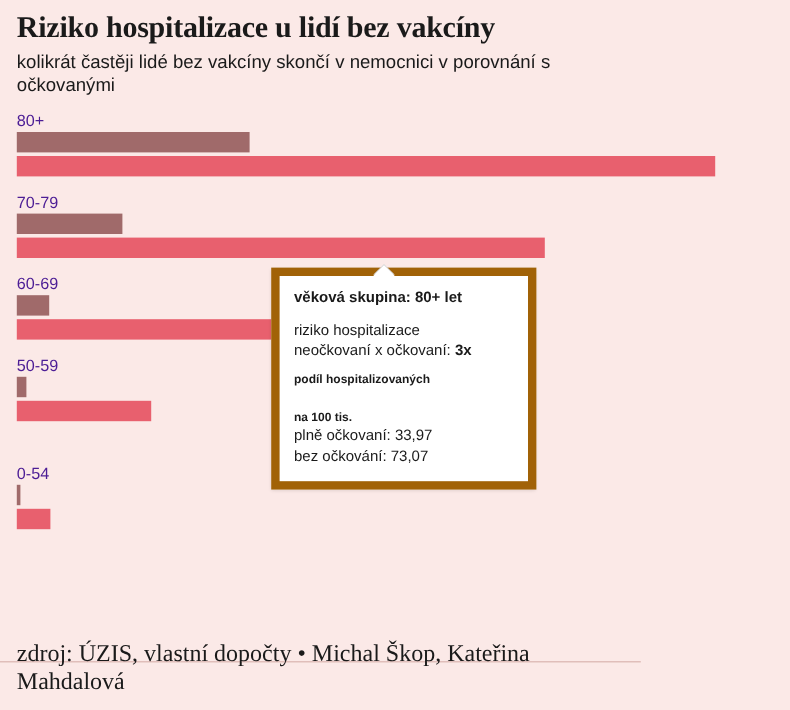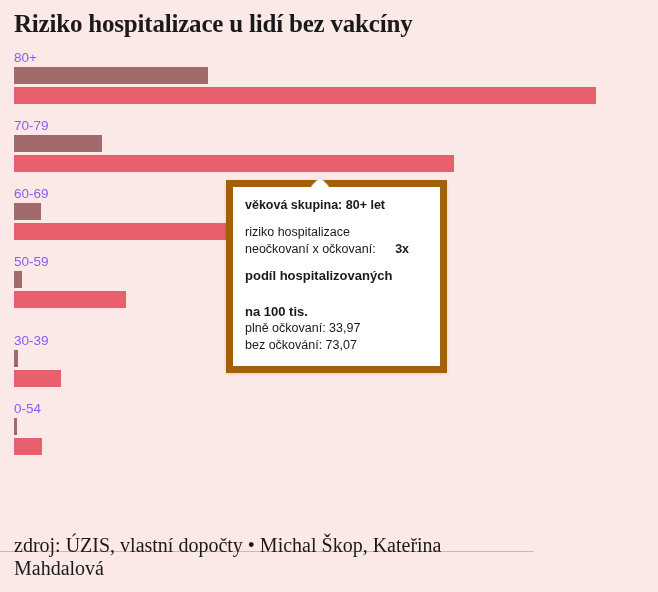--- a/index.html
+++ b/index.html
@@ -41,21 +41,21 @@
     margin-top: 12px;
     height: 455px;
   }
   .group {
     position: relative;
   }
   .grouplabel {
     font-size: 13.5px;
     line-height: 16px;
     height: 17px;
-    color: #8b5cf6;
+    color: #4c1d95;
   }
   .bar {
     height: 17px;
     margin-bottom: 3px;
     background: #9e6b6b;
   }
   .bar.vacc {
     background: #a06a6a;
   }
   .bar.unvacc {
@@ -116,38 +116,38 @@
   .tt-head {
     font-weight: bold;
     font-size: 12.5px;
     margin-bottom: 10px;
   }
   .tt-line {
     font-size: 12.5px;
   }
   .tt-ratio {
     font-weight: bold;
-    margin-left: 16px;
   }
   .tt-sub {
     font-weight: bold;
     margin-top: 10px;
-    font-size: 13px;
+    font-size: 10px;
     line-height: 1.34;
   }
   .tt-val {
     font-size: 12.5px;
   }
 </style>
 </head>
 <body>
 
 <div id="wrap">
 
   <div class="title">Riziko hospitalizace u lidí bez vakcíny</div>
+  <div class="subtitle">kolikrát častěji lidé bez vakcíny skončí v nemocnici v porovnání s očkovanými</div>
 
   <div class="chart">
 
     <div class="group">
       <div class="grouplabel">80+</div>
       <div class="bar vacc" style="width:194px"></div>
       <div class="bar unvacc" style="width:582px"></div>
     </div>
     <div class="gap"></div>
 
@@ -167,25 +167,20 @@
 
     <div class="group">
       <div class="grouplabel">50-59</div>
       <div class="bar vacc" style="width:8px"></div>
       <div class="bar unvacc" style="width:112px"></div>
     </div>
     <div class="gap"></div>
 
     <div class="gap"></div>
 
-    <div class="group">
-      <div class="grouplabel">30-39</div>
-      <div class="bar vacc" style="width:4px"></div>
-      <div class="bar unvacc" style="width:47px"></div>
-    </div>
     <div class="gap"></div>
 
     <div class="group">
       <div class="grouplabel">0-54</div>
       <div class="bar vacc" style="width:3px"></div>
       <div class="bar unvacc" style="width:28px"></div>
     </div>
 
     <div class="tooltip">
       <div class="arrow-b"></div>

